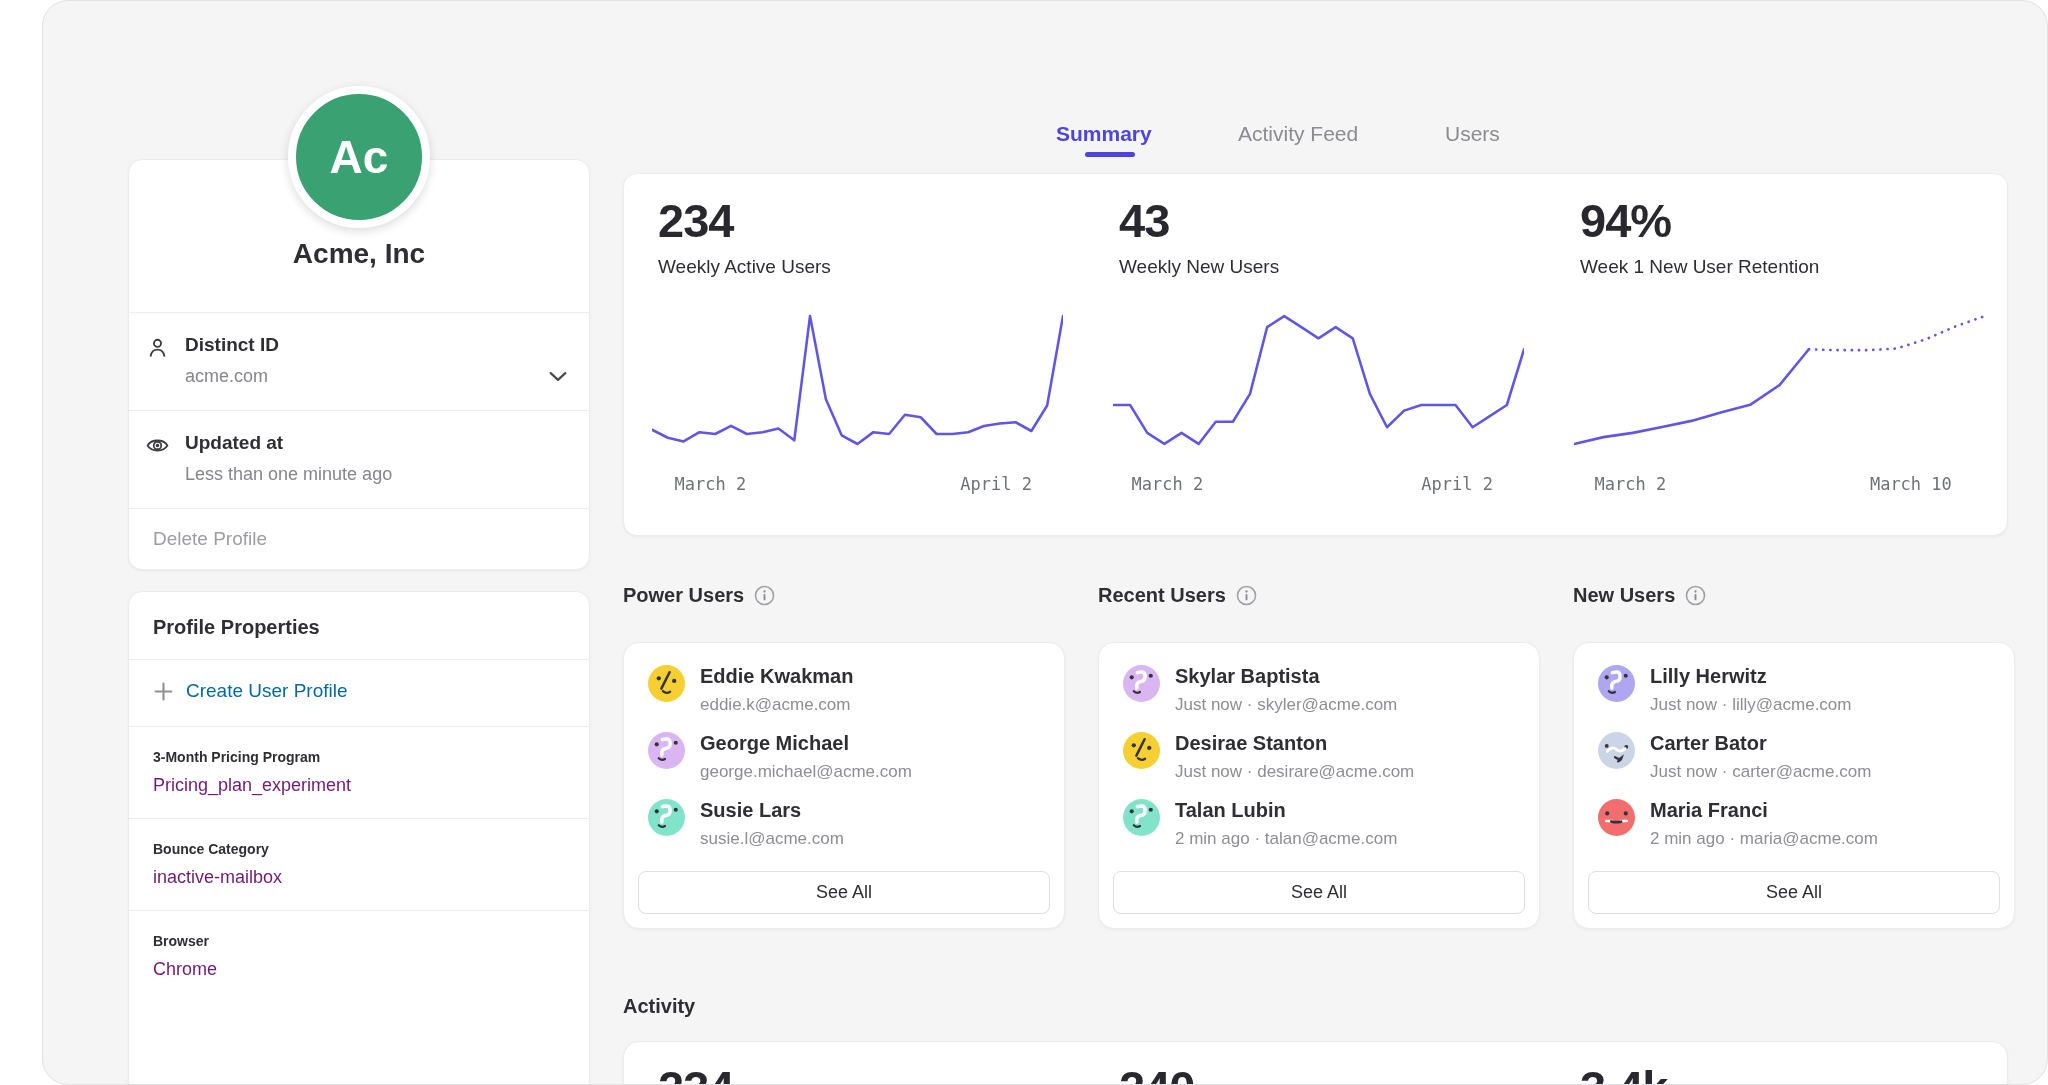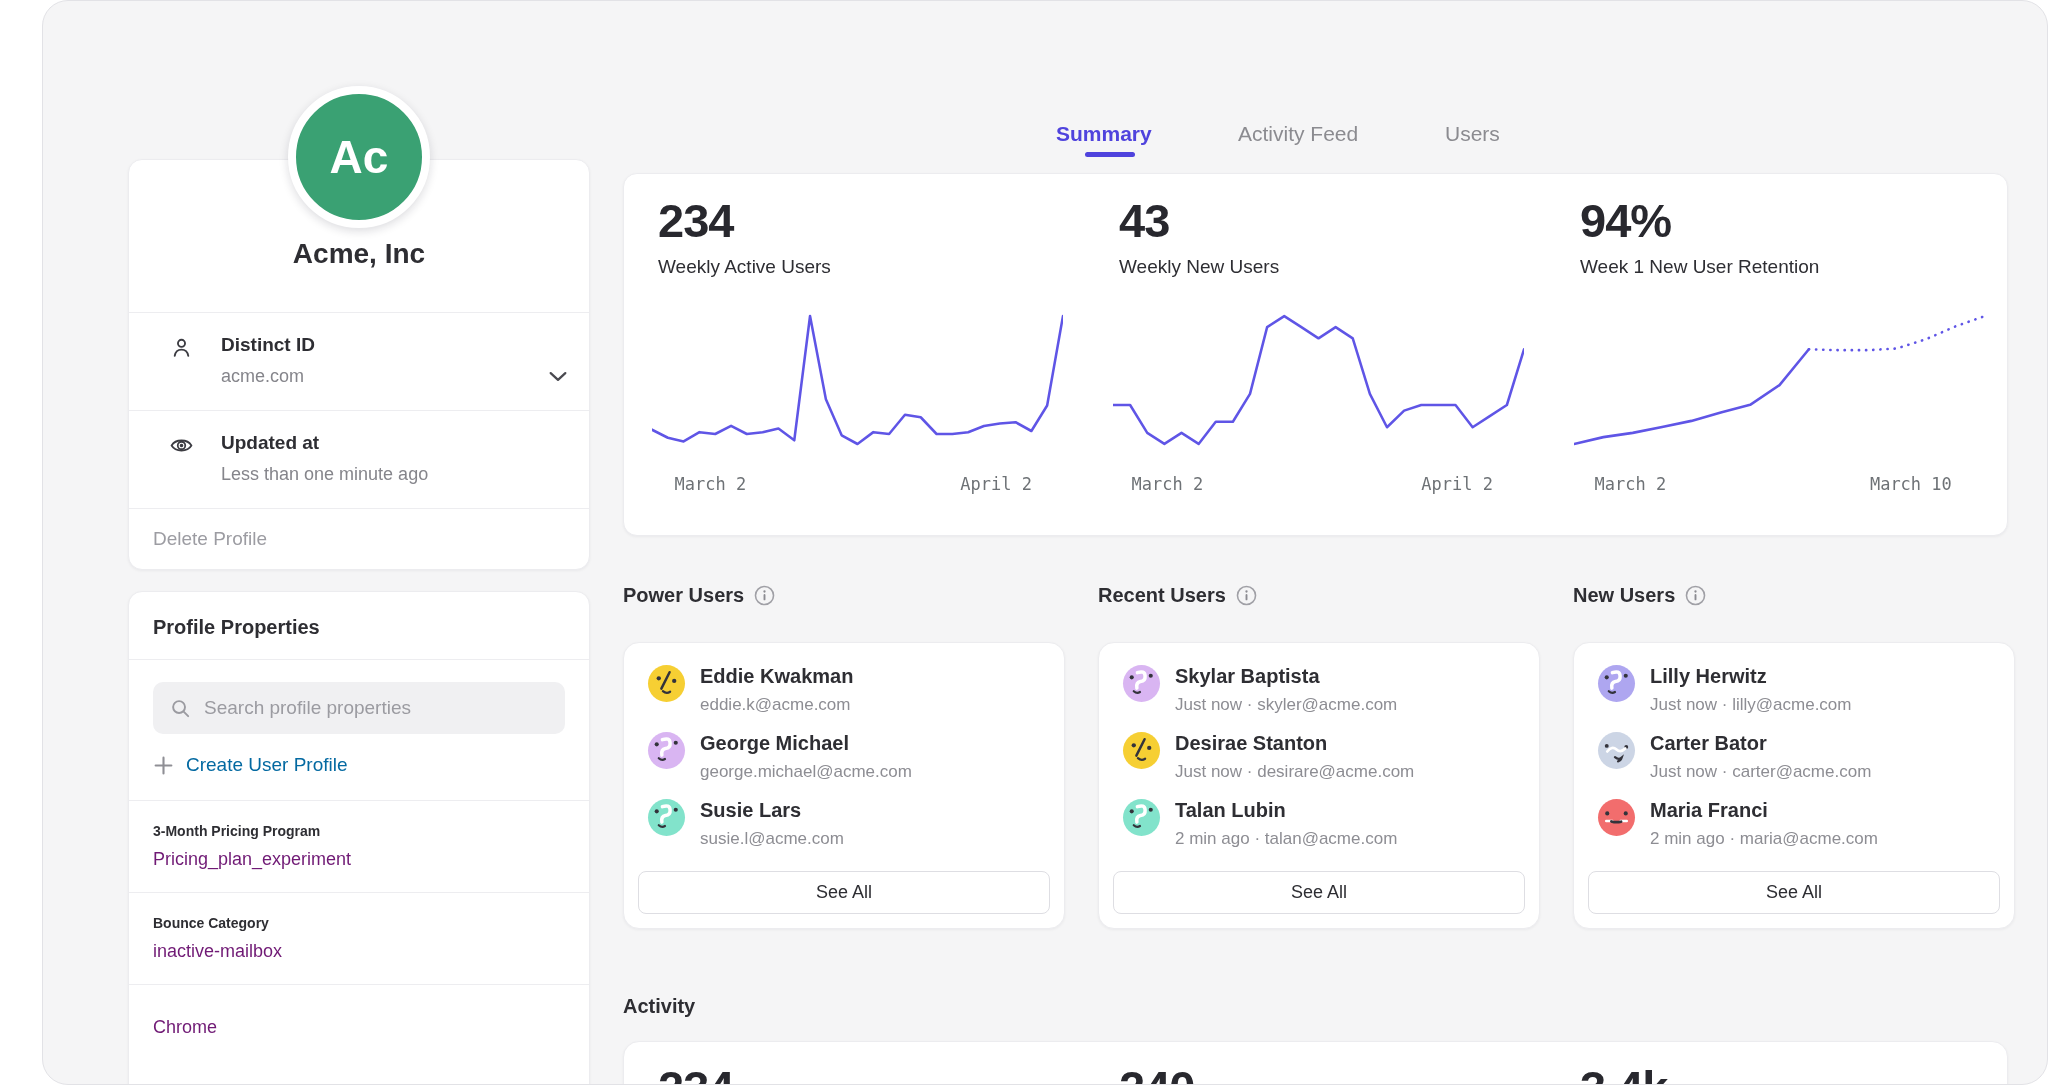--- a/index.html
+++ b/index.html
@@ -8,21 +8,21 @@
     overflow:hidden;box-sizing:border-box;margin-left:42px;}
   .card{background:#fff;border:1px solid #ececef;border-radius:14px;box-shadow:0 1px 3px rgba(20,20,40,.05);box-sizing:border-box;}
 
   
   .side{position:absolute;left:85px;width:462px;}
   .profile-card{top:158px;}
   .avatar-big{position:absolute;top:-74px;left:50%;transform:translateX(-50%);width:126px;height:126px;
     border-radius:50%;border:8px solid #fff;box-shadow:0 3px 10px rgba(20,20,40,.15);
     display:flex;align-items:center;justify-content:center;color:#fff;font-size:46px;font-weight:700;}
   .company{padding:78px 20px 42px;text-align:center;font-size:28px;font-weight:700;color:#2e2e33;}
-  .frow{border-top:1px solid #ededf0;padding:21px 40px 23px;position:relative;display:flex;gap:26px;}
+  .frow{border-top:1px solid #ededf0;padding:21px 16px 23px;position:relative;display:flex;gap:14px;}
   .frow .ic{width:26px;padding-top:1px;flex-shrink:0;}
   .flabel{font-size:19px;font-weight:700;color:#2e2e33;}
   .fvalue{font-size:18px;color:#85858b;margin-top:10px;}
   .chev{position:absolute;right:22px;bottom:24px;cursor:pointer;}
   .delete-row{border-top:1px solid #ededf0;padding:19px 24px;font-size:19px;color:#9c9ca2;cursor:pointer;}
 
   .props-card{top:590px;height:700px;}
   .props-title{padding:24px 24px 20px;font-size:20px;font-weight:700;color:#2e2e33;border-bottom:1px solid #ededf0;}
   .searchbox{margin:22px 24px 0;height:52px;border-radius:10px;background:#f0f0f2;display:flex;align-items:center;
     padding:0 16px;gap:10px;box-sizing:border-box;}
@@ -114,48 +114,40 @@
         <span class="fvalue" style="display:block">Less than one minute ago</span>
       </span>
     </div>
 
     <div class="delete-row">Delete Profile</div>
   </div>
 
   <div class="side card props-card" style="position:absolute;">
     <div class="props-title">Profile Properties</div>
 
-    <div class="searchbox">
-      <span style="display:inline-flex">
-        <svg viewBox="0 0 24 24" width="23" height="23" fill="none" stroke="#9b9ba1" stroke-width="2" stroke-linecap="round">
-          <circle cx="10.5" cy="10.5" r="6.2"></circle>
-            <path d="M15.3 15.3 L20 20"></path>
-        </svg>
-      </span>
-      <input type="text" placeholder="Search profile properties" style="">
-    </div>
 
     <div class="create-row">
       <span style="display:inline-flex">
         <svg viewBox="0 0 20 20" width="21" height="21" fill="none" stroke="#8f8f95" stroke-width="2" stroke-linecap="round">
           <path d="M10 2.5 V17.5 M2.5 10 H17.5"></path>
         </svg>
       </span>
       <span>Create User Profile</span>
     </div>
 
     <div class="prop-item">
       <div class="prop-label">3-Month Pricing Program</div>
       <div class="prop-value">Pricing_plan_experiment</div>
     </div>
     <div class="prop-item">
       <div class="prop-label">Bounce Category</div>
       <div class="prop-value">inactive-mailbox</div>
     </div>
     <div class="prop-item">
+      <div class="prop-label">Browser</div>
       <div class="prop-value">Chrome</div>
     </div>
   </div>
 
   <span class="tab active" style="left:1013px">Summary</span>
   <span class="tab" style="left:1195px">Activity Feed</span>
   <span class="tab" style="left:1402px">Users</span>
   <div class="tab-underline"></div>
 
   <div class="card stats-card">

